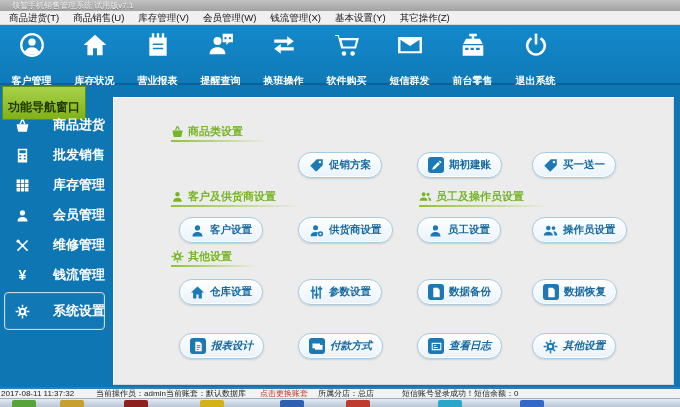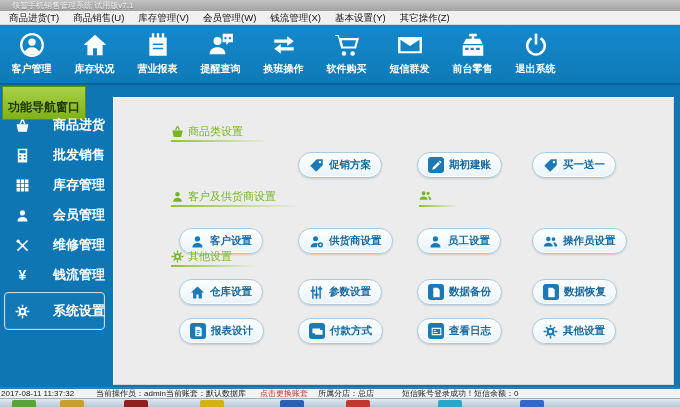--- a/index.html
+++ b/index.html
@@ -24,21 +24,21 @@
     display:flex; align-items:center; font-size:9.5px; color:#111; padding-left:2px;
   }
   .menubar .mitem { padding:0 7px; line-height:14px; cursor:default; }
 
   
   .toolbar {
     height:60px; background:linear-gradient(#1489cb,#0f7ab8);
     border-bottom:2px solid #0b629b;
     display:flex; align-items:flex-start; padding-top:7px;
   }
-  .titem { width:63px; display:flex; flex-direction:column; align-items:center; gap:4px; cursor:pointer; }
+  .titem { width:63px; display:flex; flex-direction:column; align-items:center; gap:16px; cursor:pointer; }
   .ticon { width:26px; height:26px; color:#fff; }
   .titem .tlabel { color:#fff; font-size:10px; font-weight:bold; white-space:nowrap; }
 
   
   .workspace { position:relative; height:302px; background:#0e76b2; }
   .navtab {
     position:absolute; left:2px; top:1px; height:21px; padding:16px 5px;
     background:linear-gradient(#a9d149,#7fb118); border:1px solid #5d8f12;
     color:#203700; font-size:12px; font-weight:bold; line-height:9px; cursor:pointer;
   }
@@ -57,21 +57,21 @@
     box-shadow:inset 0 0 2px rgba(255,255,255,.35);
   }
 
   
   .panel {
     position:absolute; left:113px; top:12px; width:561px; height:288px;
     background:#ececec; border:1px solid #d5d5d5; border-left-color:#ffffff; border-top-color:#ffffff;
   }
   .hdr {
     position:absolute; display:flex; align-items:center; gap:4px;
-    color:#76b526; font-size:11px; font-weight:normal; white-space:nowrap;
+    color:#76b526; font-size:11px; font-weight:bold; white-space:nowrap;
   }
   .hicon { width:13px; height:13px; color:#76b526; }
   .hdr::after {
     content:""; position:absolute; left:0; top:16px; height:2px;
     width:calc(100% + 26px);
     background:linear-gradient(90deg,#8fc32e,rgba(143,195,46,0));
   }
   .h1 { left:57px; top:26px; }
   .h2 { left:57px; top:91px; }
   .h3 { left:305px; top:91px; }
@@ -84,21 +84,21 @@
     border:1px solid #a6cbe3; border-radius:13px;
     box-shadow:0 1px 2px rgba(0,0,0,.14), inset 0 0 0 1px #ffffff;
     color:#17699f; font-size:10.5px; font-weight:bold; white-space:nowrap; cursor:pointer;
   }
   .bicon { width:15px; height:15px; color:#1b79b5; flex:0 0 auto; }
   .chip {
     width:16px; height:16px; border-radius:3px; background:#1b79b5;
     display:flex; align-items:center; justify-content:center; flex:0 0 auto;
   }
   .chip svg { width:11px; height:11px; color:#fff; }
-  .r1 { top:54px; } .r2 { top:130px;align-items:center; } .r3 { top:181px; } .r4 { top:220px; }
+  .r1 { top:54px; } .r2 { top:119px;align-items:center; } .r3 { top:181px; } .r4 { top:235px;font-style:italic; }
   .c1 { left:65px; } .c2 { left:184px; } .c3 { left:303px; } .c4 { left:418px; }
 
   
   .statusbar {
     height:11px; background:#f2f2f2; border-top:2px solid #2e7db6;
     display:flex; align-items:center; font-size:8px; color:#222; white-space:nowrap; overflow:hidden;
   }
   .s-ts { margin-left:1px; }
   .s-op { margin-left:22px; }
   .s-ac { }
@@ -361,20 +361,21 @@
       <div class="hdr h2">
         <svg class="hicon">
             <use href="#sym-person"></use>
           </svg>
         <span>客户及供货商设置</span>
       </div>
       <div class="hdr h3">
         <svg class="hicon">
             <use href="#sym-people"></use>
           </svg>
+        <span>员工及操作员设置</span>
       </div>
       <div class="btn r2 c1">
         <svg class="bicon">
             <use href="#sym-person"></use>
           </svg>
         <span>客户设置</span>
       </div>
       <div class="btn r2 c2">
         <svg class="bicon">
             <use href="#sym-person-gear"></use>

